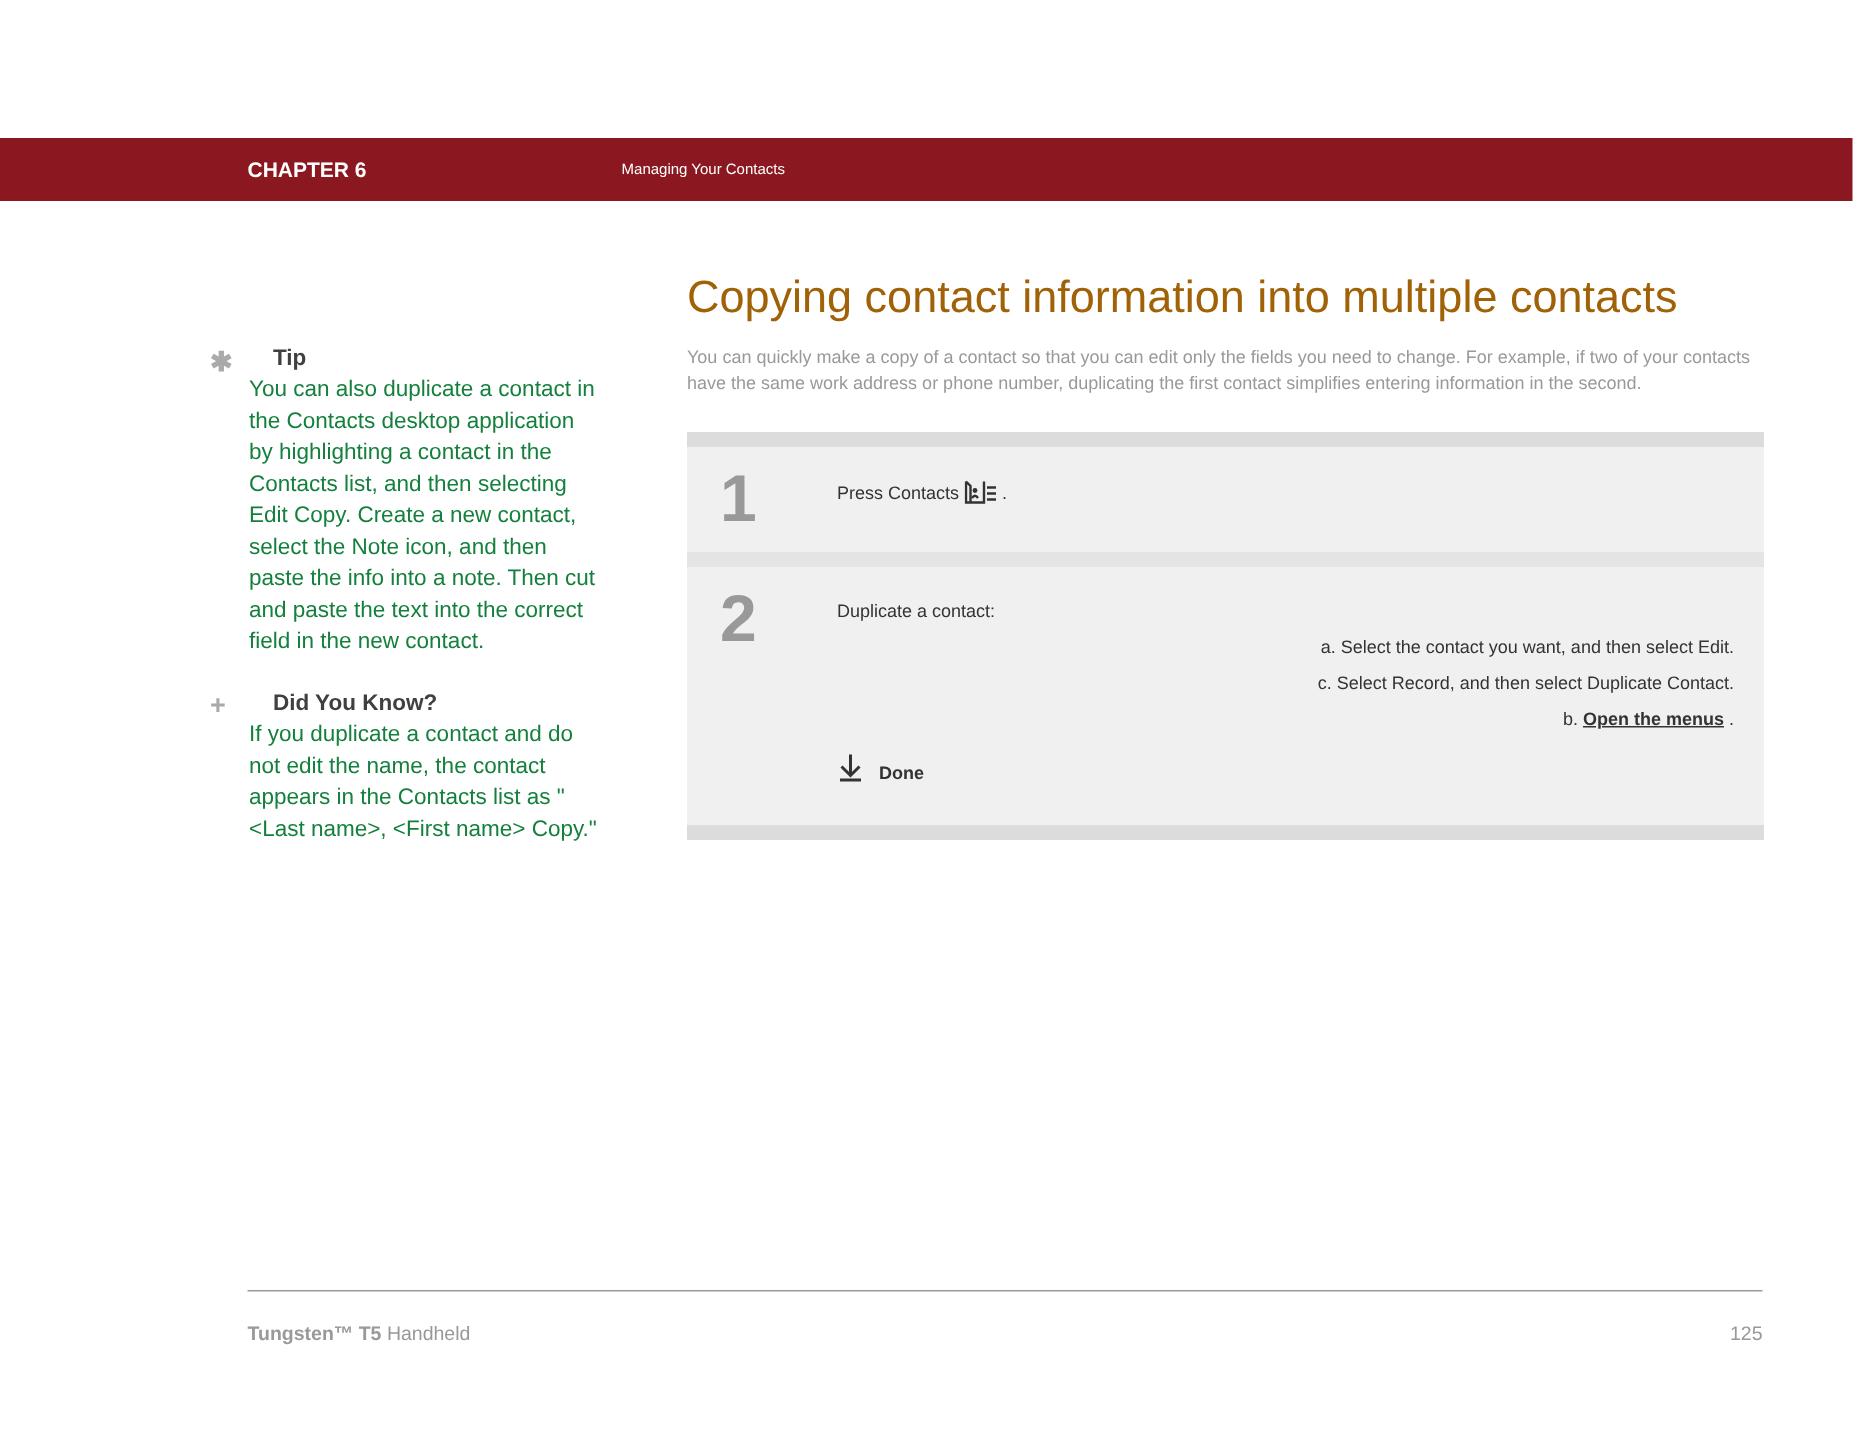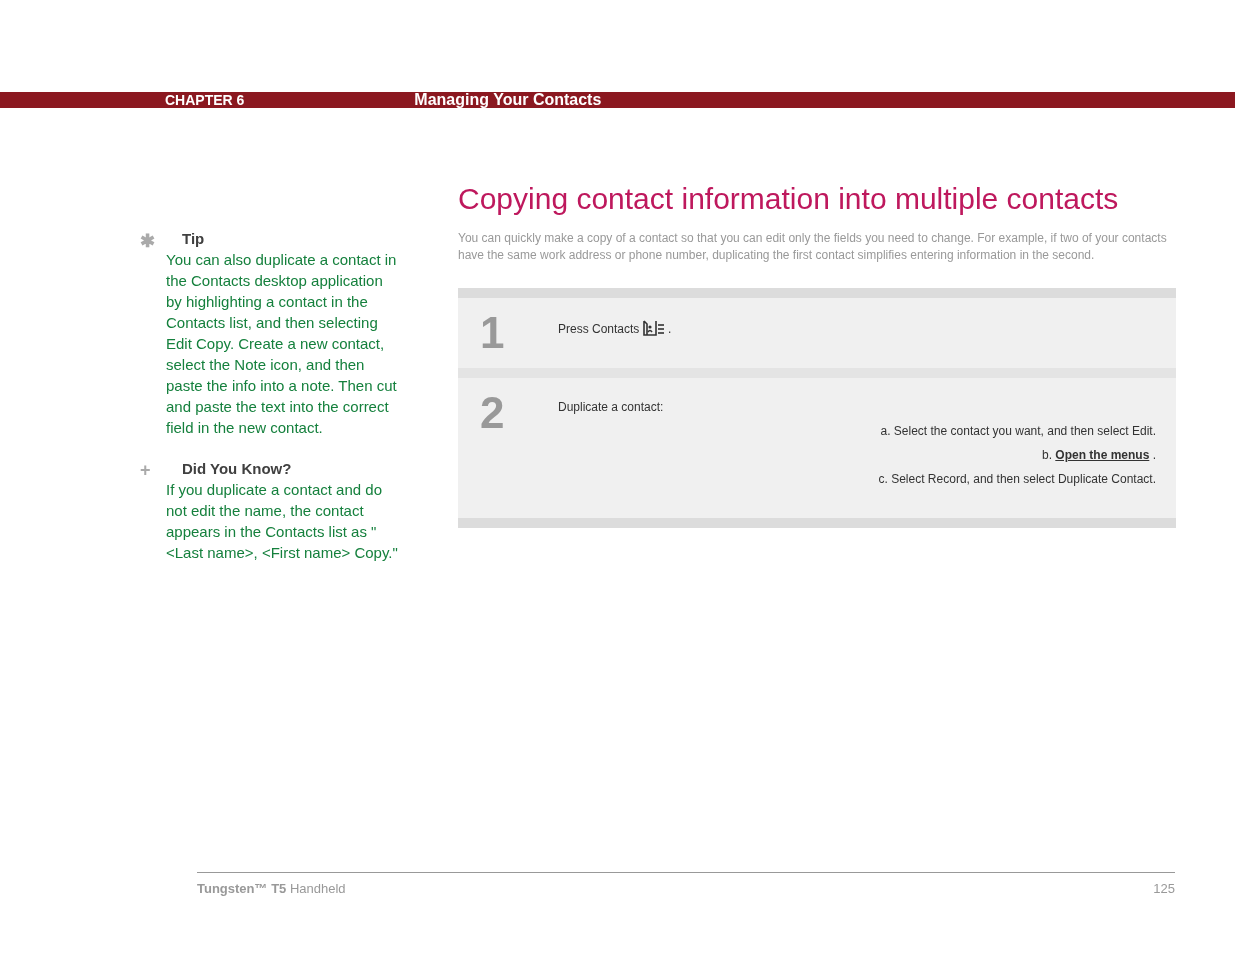--- a/index.html
+++ b/index.html
@@ -9,35 +9,35 @@
       background: #ffffff;
       font-family: Arial, Helvetica, sans-serif;
       color: #333;
       position: relative;
     }
     .header-bar {
       position: absolute;
       top: 92px;
       left: 0;
       width: 100%;
-      height: 16px;
+      height: 42px;
       background: #8b1820;
       display: flex;
       align-items: center;
     }
     .chapter-label {
       color: #ffffff;
       font-weight: bold;
       font-size: 14px;
       margin-left: 165px;
     }
     .chapter-title {
       color: #ffffff;
-      font-weight: bold;
-      font-size: 16px;
+      font-weight: normal;
+      font-size: 10px;
       margin-left: 170px;
     }
     .sidebar {
       position: absolute;
       left: 140px;
       top: 230px;
       width: 260px;
     }
     .tip-block, .dyk-block {
       margin-bottom: 22px;
@@ -63,21 +63,21 @@
       margin-left: 26px;
       margin-top: 2px;
     }
     .main {
       position: absolute;
       left: 458px;
       top: 182px;
       width: 718px;
     }
     .main-heading {
-      color: #be185d;
+      color: #a16207;
       font-size: 30px;
       font-weight: normal;
       margin-bottom: 14px;
     }
     .main-intro {
       color: #999999;
       font-size: 12px;
       line-height: 1.4;
       margin-bottom: 24px;
     }
@@ -130,26 +130,25 @@
     }
     .done-label {
       font-weight: bold;
     }
     .footer {
       position: absolute;
       bottom: 58px;
       left: 165px;
       right: 60px;
       border-top: 1px solid #999;
-      padding-top: 8px;
+      padding-top: 20px;
       display: flex;
       justify-content: space-between;
       color: #999;
       font-size: 13px;
-      margin-left: 32px;
     }
     .footer .product-bold {
       font-weight: bold;
     }
     .contacts-icon {
       display: inline-block;
       vertical-align: middle;
     }
     .tip-block, .dyk-block { position: relative; }
   </style>
@@ -196,26 +195,36 @@
         </span>
         <span>.</span>
       </div>
     </div>
 
     <div class="step">
       <div class="step-num">2</div>
       <div class="step-content">
         <div class="lead">Duplicate a contact:</div>
         <div class="sub">a.  Select the contact you want, and then select Edit.</div>
+        <div class="sub">c.  Select Record, and then select Duplicate Contact.</div>
         <div class="sub">
           <span>b.  </span>
           <a class="link">Open the menus</a>
           <span>.</span>
         </div>
-        <div class="sub">c.  Select Record, and then select Duplicate Contact.</div>
+        <div class="done-row">
+          <span class="done-icon">
+            <svg width="18" height="20" viewBox="0 0 18 20">
+              <line x1="9" y1="1" x2="9" y2="14" stroke="#333" stroke-width="2"></line>
+              <polyline points="3,9 9,15 15,9" stroke="#333" stroke-width="2" fill="none"></polyline>
+              <line x1="2" y1="18" x2="16" y2="18" stroke="#333" stroke-width="2"></line>
+            </svg>
+          </span>
+          <span class="done-label">Done</span>
+        </div>
       </div>
     </div>
 
   </div>
 </div>
 
 <div class="footer">
   <div>
     <span class="product-bold">Tungsten™ T5</span><span> Handheld</span>
   </div>

